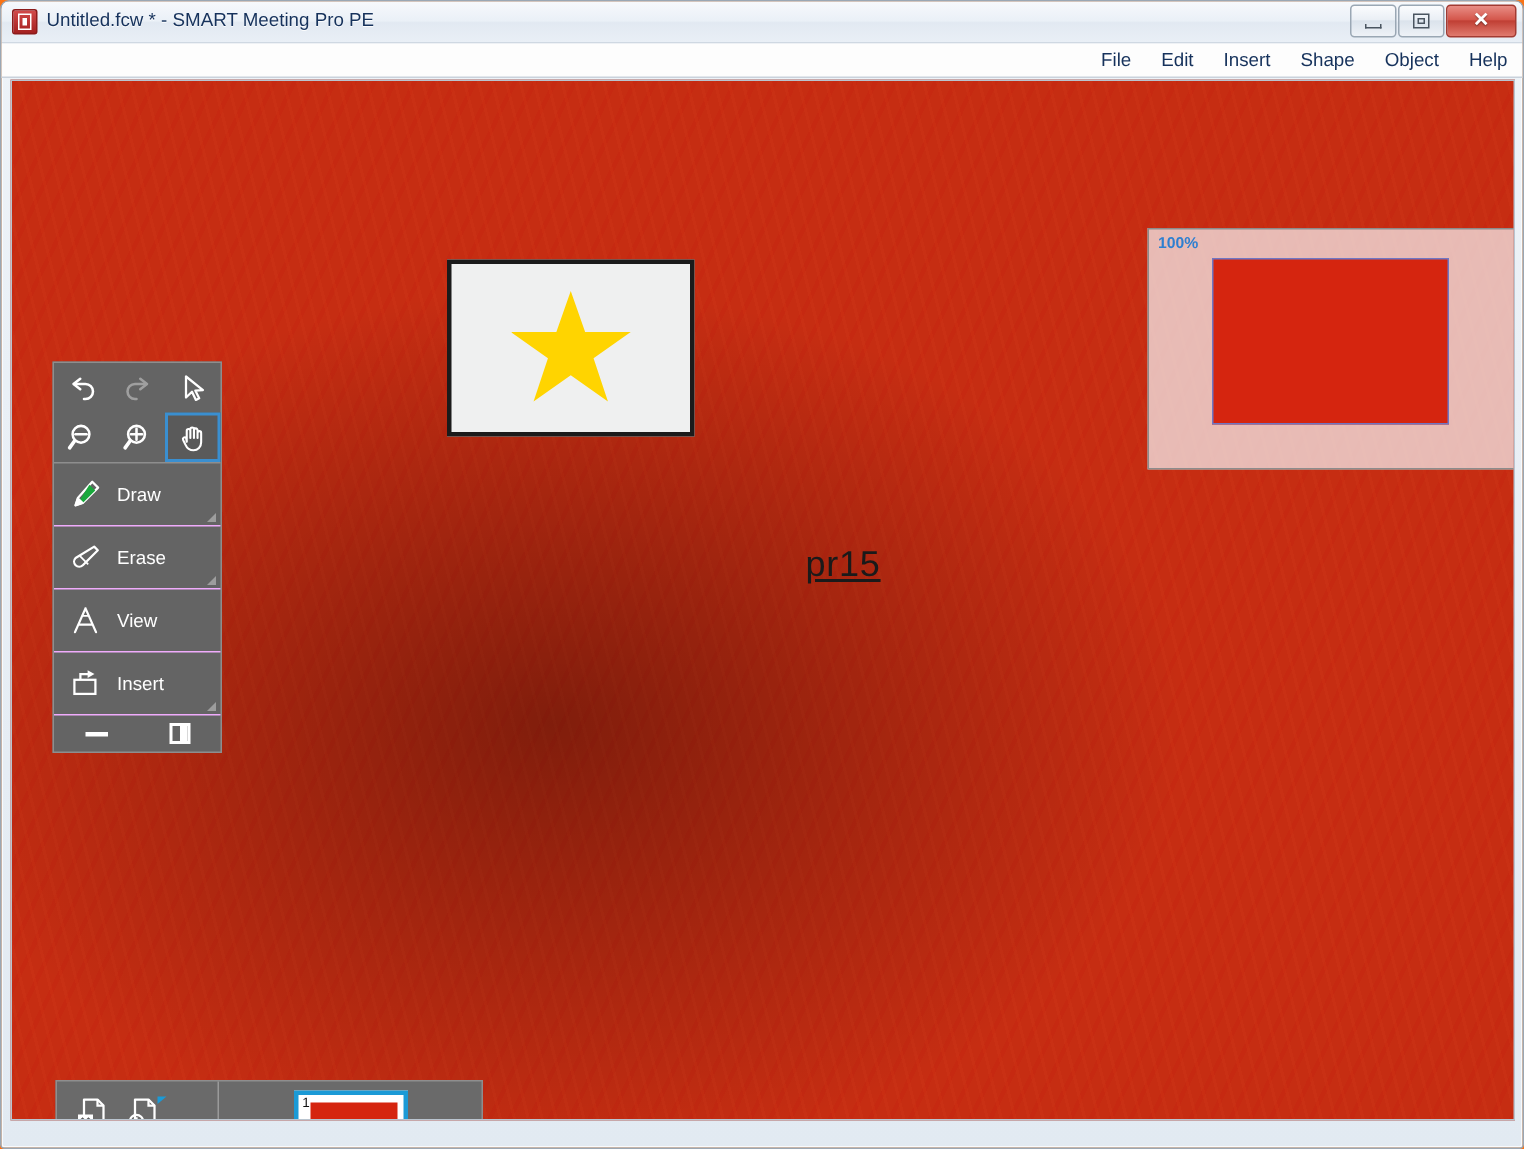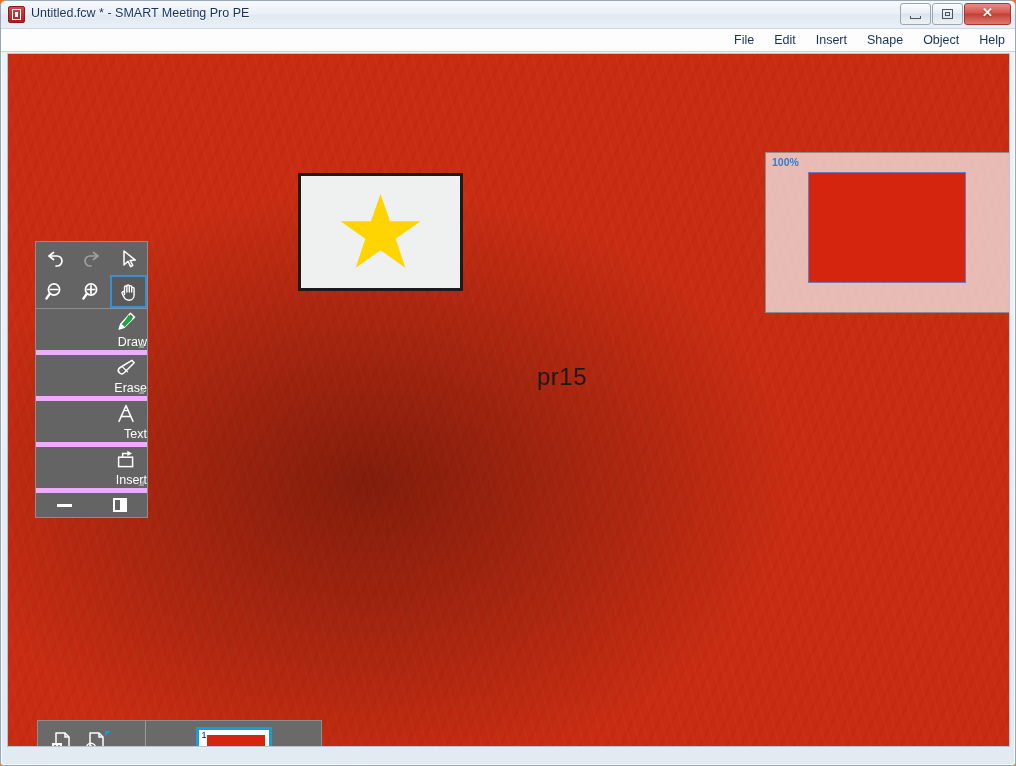--- a/index.html
+++ b/index.html
@@ -228,20 +228,21 @@
     background: #ffd400;
     clip-path: polygon(50% 0%, 62% 36%, 100% 36%, 69% 59%, 81% 97%, 50% 74%, 19% 97%, 31% 59%, 0% 36%, 38% 36%);
   }
   .text-object {
     position: absolute;
     left: 529px; top: 309px;
     font-size: 24px;
     color: #1a1a1a;
     letter-spacing: .5px;
     white-space: nowrap;
+    text-decoration: underline;
   }
 
   
   .navpanel {
     position: absolute;
     left: 757px; top: 52px;
     width: 248px;
     height: 161px;
     background: rgba(245,242,244,.72);
     border: 1px solid #8c8c8c;
@@ -298,24 +299,23 @@
   .tool-cell.selected {
     background: #5a5a5a;
     outline: 2px solid #3a8fd0;
     outline-offset: -2px;
   }
   .tool-cell.disabled { opacity: .38; }
   .tool-row {
     position: relative;
     height: 41px;
     display: flex;
-    align-items: flex-end;
-    border-bottom: 5px solid #f0abfc;
+    align-items: center;
+    border-bottom: 1px solid #f0abfc;
     cursor: default;
-    flex-direction: column;
   }
   .tool-row .ic {
     width: 42px;
     display: flex;
     align-items: center;
     justify-content: center;
     flex: none;
   }
   .tool-row .lbl {
     font-size: 12.5px;
@@ -536,21 +536,21 @@
         </div>
 
 
         <div class="tool-row">
           <span class="ic">
             <svg width="26" height="26" viewBox="0 0 26 26">
               <path d="M13 4.6 L6 20.4 M13 4.6 L20 20.4 M8.6 15.4 H17.4" fill="none" stroke="#fff" stroke-width="1.5" stroke-linecap="round"></path>
               <path d="M11 9.6 h4" stroke="#fff" stroke-width="1.2"></path>
             </svg>
           </span>
-          <span class="lbl">Text</span>
+          <span class="lbl">View</span>
         </div>
 
         <div class="tool-row">
           <span class="ic">
             <svg width="26" height="26" viewBox="0 0 26 26">
               <rect x="5.6" y="10.2" width="14" height="9.4" fill="none" stroke="#fff" stroke-width="1.5"></rect>
               <path d="M9.6 10.2 V6.4 H16" fill="none" stroke="#fff" stroke-width="1.5"></path>
               <path d="M14.4 3.8 L19 6.4 L14.4 9 Z" fill="#fff"></path>
             </svg>
           </span>

